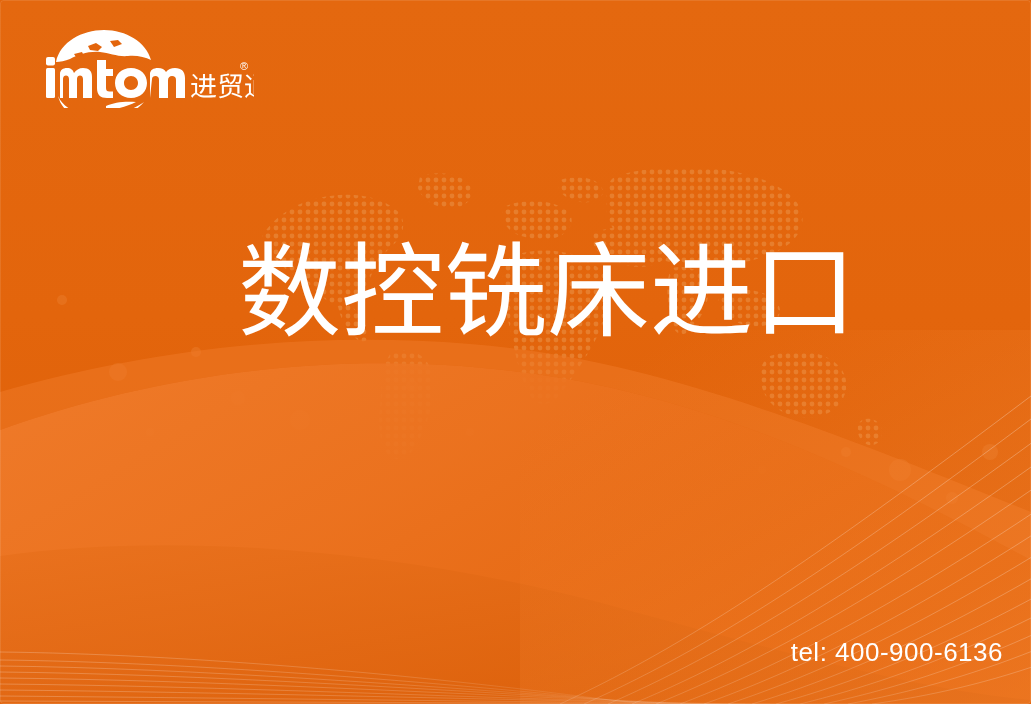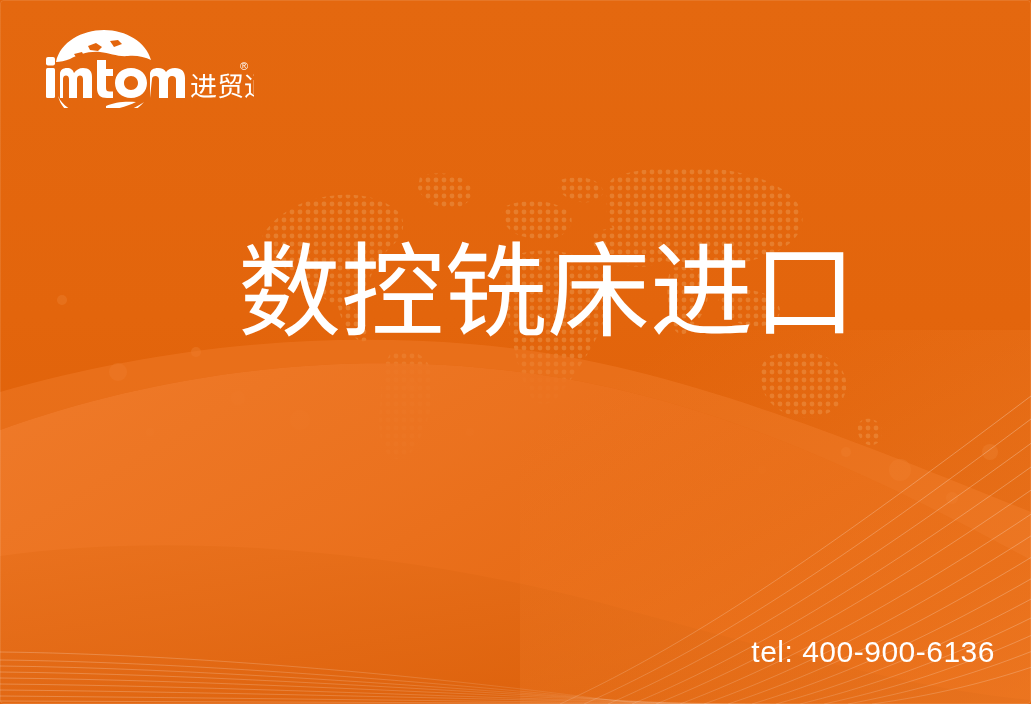--- a/index.html
+++ b/index.html
@@ -54,24 +54,24 @@
     font-weight: 400;
     white-space: nowrap;
     text-rendering: geometricPrecision;
     margin-left: 28px;
   }
   .headline .line { display: block; }
 
   
   .tel {
     position: absolute;
-    right: 36px;
+    right: 28px;
     bottom: 37px;
     color: #ffffff;
-    font-size: 30px;
+    font-size: 26px;
     line-height: 30px;
     letter-spacing: 0.5px;
     white-space: nowrap;
     text-align: center;
   }
 </style>
 </head>
 <body>
 
 <div class="banner">

